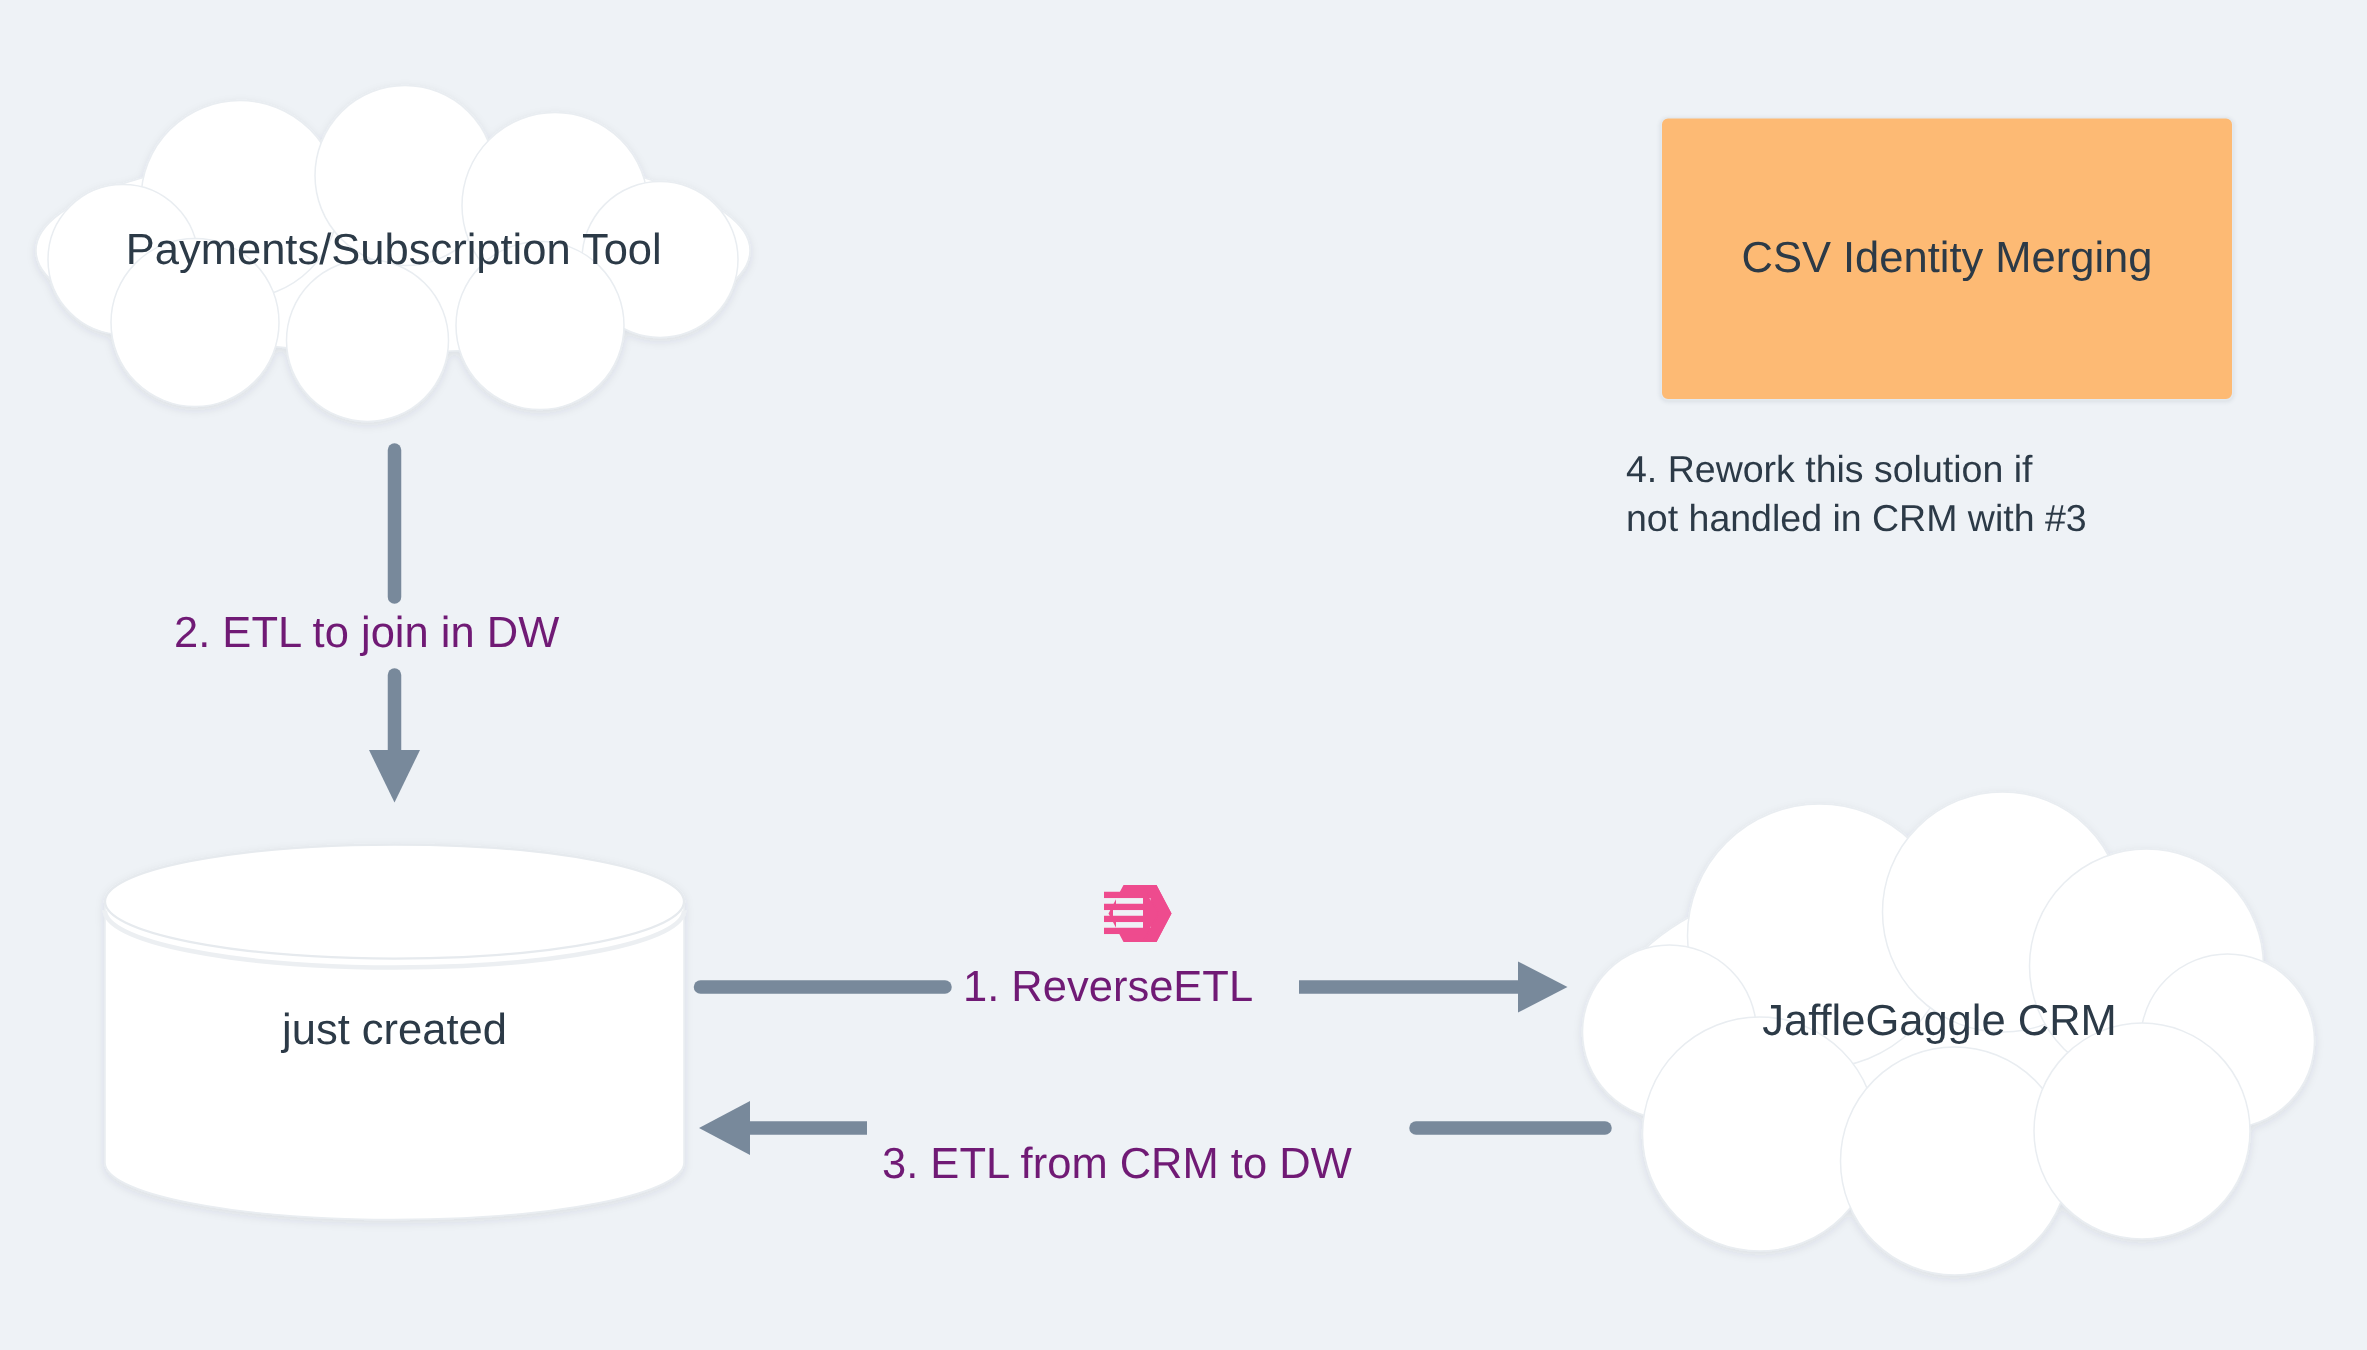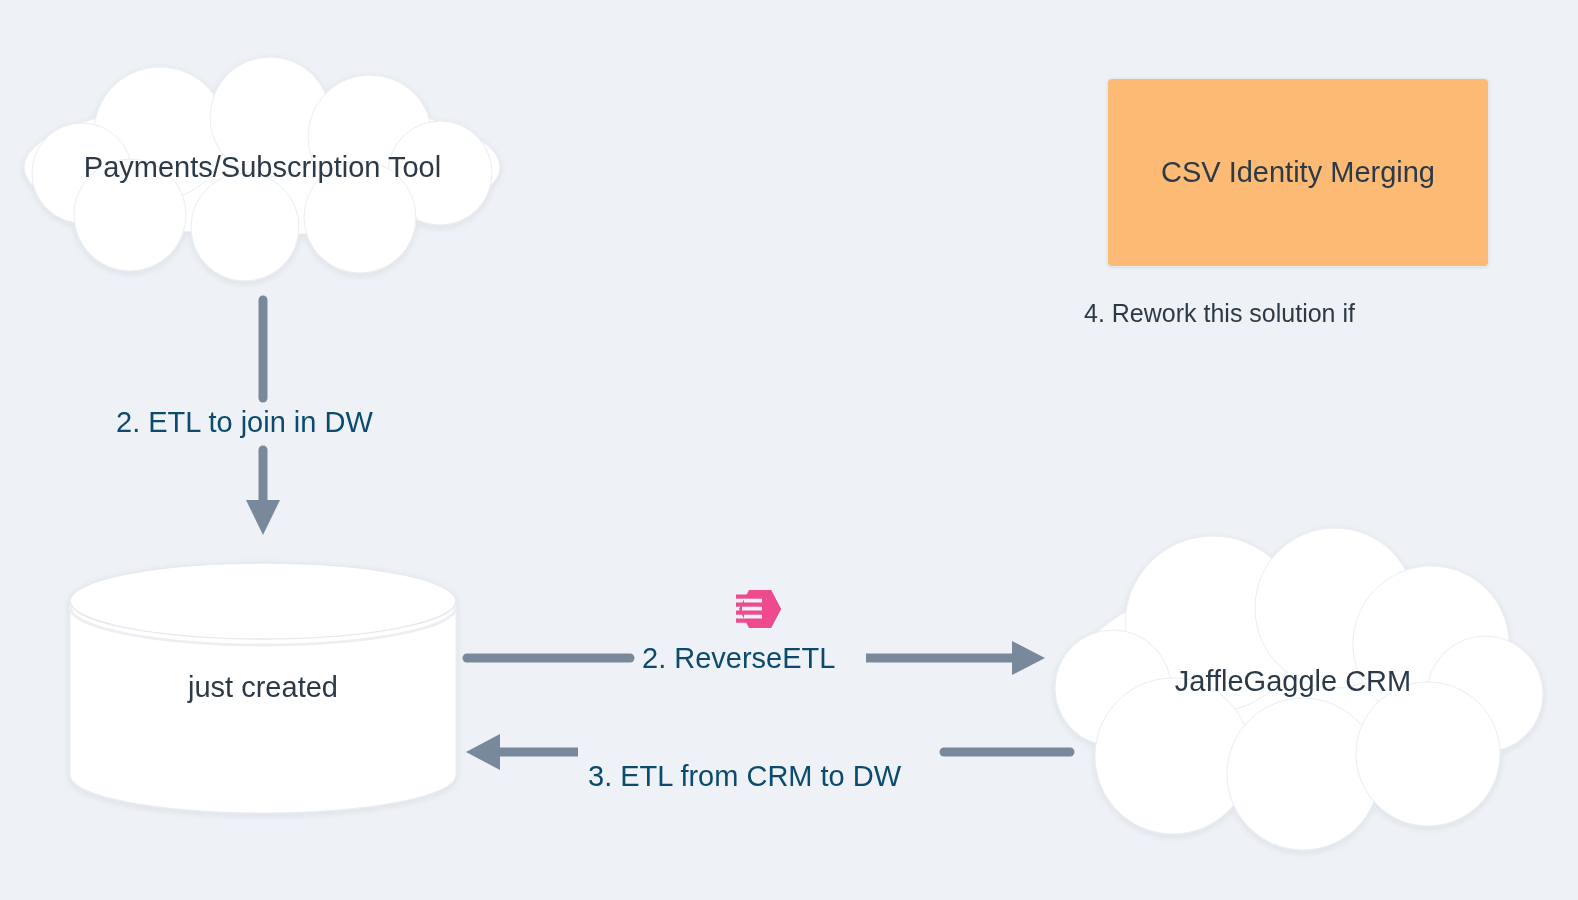--- a/index.html
+++ b/index.html
@@ -88,21 +88,21 @@
     position: absolute;
     left: 0;
     top: 0;
     width: 1578px;
     height: 900px;
     overflow: visible;
     pointer-events: none;
   }
   .edge-label {
     position: absolute;
-    color: #0c4a6e;
+    color: #701a75;
     background: transparent;
   }
 
   
   .dbt-logo {
     position: absolute;
   }
 </style>
 </head>
 <body>
@@ -151,20 +151,21 @@
     </svg>
     <span class="node-label t-node">Payments/Subscription Tool</span>
   </div>
 
   <div class="node rect-box" style="left:1107px; top:78px; width:382px; height:189px;">
     <span class="t-node">CSV Identity Merging</span>
   </div>
 
   <div class="node t-anno" style="left:1084px; top:297px; width:430px;">
     <div>4. Rework this solution if</div>
+    <div>not handled in CRM with #3</div>
   </div>
 
   <div class="node cylinder" style="left:68px; top:563px; width:390px; height:250px;">
     <svg viewBox="0 0 390 250" preserveAspectRatio="none">
       <g filter="url(#nodeShadow)">
 
         <path d="M2,38 L2,212 A193,38 0 0 0 388,212 L388,38 Z" fill="#ffffff" stroke="#e9edf1" stroke-width="1"></path>
 
         <ellipse cx="195" cy="38" rx="193" ry="38" fill="#ffffff" stroke="#e6eaee" stroke-width="1.5"></ellipse>
 
@@ -191,21 +192,21 @@
       </g>
     </svg>
     <span class="node-label t-node">JaffleGaggle CRM</span>
   </div>
 
   <div class="edge-label t-edge" style="left:116px; top:406px;">
     <span>2. ETL to join in DW</span>
   </div>
 
   <div class="edge-label t-edge" style="left:642px; top:642px;">
-    <span>2. ReverseETL</span>
+    <span>1. ReverseETL</span>
   </div>
 
   <div class="edge-label t-edge" style="left:588px; top:760px;">
     <span>3. ETL from CRM to DW</span>
   </div>
 
   <div class="dbt-logo" style="left:736px; top:588px; width:46px; height:42px;">
     <svg viewBox="0 0 46 42" width="46" height="42">
       <polygon points="13,2 35,2 45,21 35,40 13,40 3,21" fill="#ee4b8e"></polygon>
       <rect x="0" y="6.5" width="29" height="4.2" fill="#ee4b8e"></rect>

